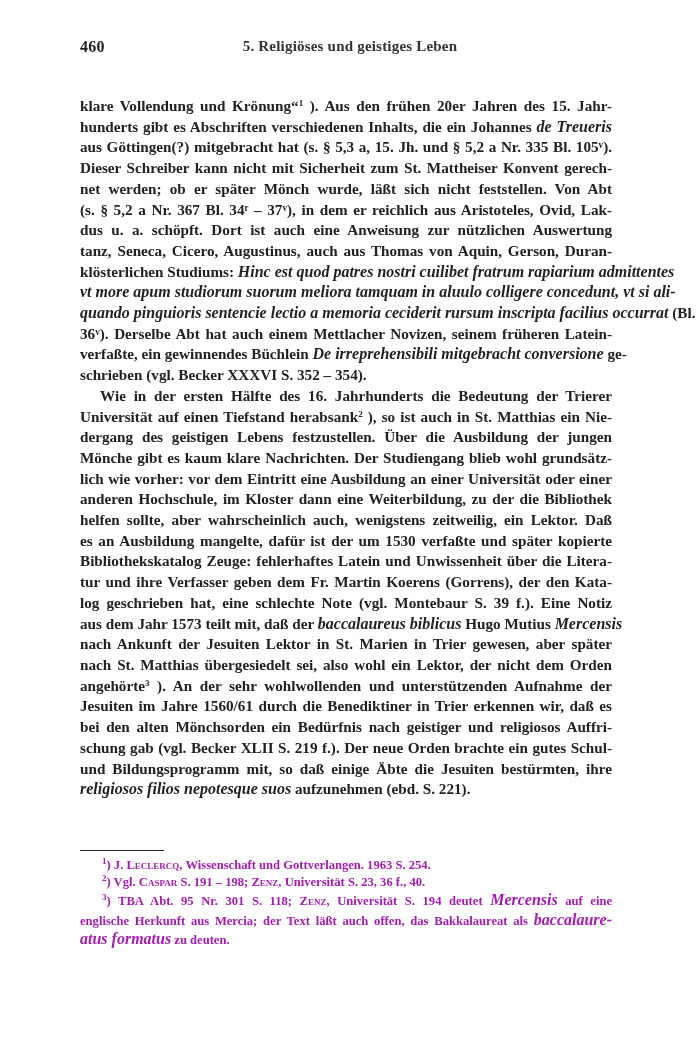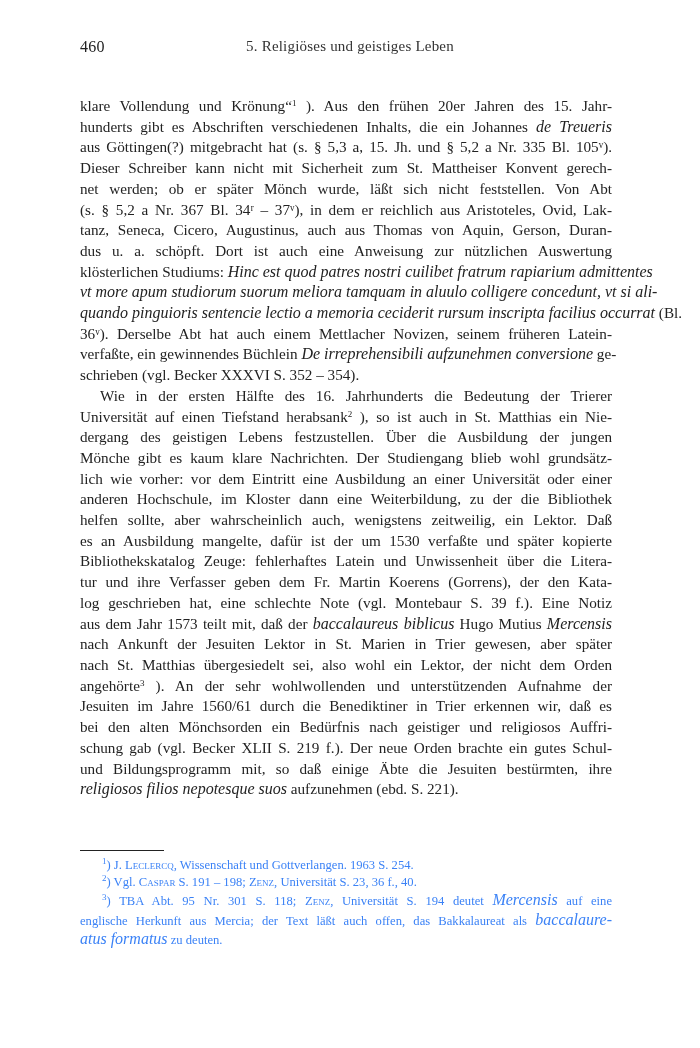--- a/index.html
+++ b/index.html
@@ -1,56 +1,56 @@
 <!DOCTYPE html>
 <html><head>
 <meta charset="utf-8">
 <style>
   html, body { margin: 0; padding: 0; background: #ffffff; }
   body { width: 700px; height: 1048px; position: relative; overflow: hidden;
          font-family: "Liberation Serif", "DejaVu Serif", serif; color: #222; }
-  .page { position: absolute; left: 0; top: 0; width: 700px; height: 1048px; }
+  .page { position: absolute; left: 0; top: 0; width: 700px; height: 1048px; font-weight: bold; }
   .folio { position: absolute; left: 80px; top: 38px; font-size: 16px; letter-spacing: 0.2px; }
   .running-head { position: absolute; left: 0; width: 700px; top: 38px; text-align: center;
                   font-size: 15px; color: #333; letter-spacing: 0.2px; }
   .body-text { position: absolute; left: 80px; top: 96px; width: 532px; font-size: 15.2px;
                line-height: 20.7px; text-align: justify; }
   .line { display: block; text-align: justify; text-align-last: justify; white-space: nowrap; }
   .line.last { text-align-last: left; }
   .it { font-style: italic; font-size: 16px; }
   sup { font-size: 9px; vertical-align: 5px; line-height: 0; }
   .rule { position: absolute; left: 80px; top: 850px; width: 84px; height: 0;
           border-top: 1px solid #222; }
   .footnotes { position: absolute; left: 80px; top: 857px; width: 532px; font-size: 12.6px;
-               line-height: 17.2px; color: #3b82f6; }
+               line-height: 17.2px; color: #a21caf; }
   .sc { font-variant: small-caps; }
   .fn-line { display: block; white-space: nowrap; text-align: justify; text-align-last: justify; }
   .fn-line.last { text-align-last: left; }
 </style>
 </head>
 <body>
 
 <div class="page">
   <div class="folio">460</div>
   <div class="running-head">5. Religiöses und geistiges Leben</div>
 
   <div class="body-text" id="body-text">
       <span class="line"><span>klare Vollendung und Krönung“</span><sup>1</sup><span> ). Aus den frühen 20er Jahren des 15. Jahr-</span></span>
       <span class="line"><span>hunderts gibt es Abschriften verschiedenen Inhalts, die ein Johannes </span><span class="it">de Treueris</span></span>
       <span class="line"><span>aus Göttingen(?) mitgebracht hat (s. § 5,3 a, 15. Jh. und § 5,2 a Nr. 335 Bl. 105ᵛ).</span></span>
       <span class="line"><span>Dieser Schreiber kann nicht mit Sicherheit zum St. Mattheiser Konvent gerech-</span></span>
       <span class="line"><span>net werden; ob er später Mönch wurde, läßt sich nicht feststellen. Von Abt</span></span>
       <span class="line"><span>(s. § 5,2 a Nr. 367 Bl. 34ʳ – 37ᵛ), in dem er reichlich aus Aristoteles, Ovid, Lak-</span></span>
+      <span class="line"><span>dus u. a. schöpft. Dort ist auch eine Anweisung zur nützlichen Auswertung</span></span>
       <span class="line"><span>tanz, Seneca, Cicero, Augustinus, auch aus Thomas von Aquin, Gerson, Duran-</span></span>
-      <span class="line"><span>dus u. a. schöpft. Dort ist auch eine Anweisung zur nützlichen Auswertung</span></span>
       <span class="line"><span>klösterlichen Studiums: </span><span class="it">Hinc est quod patres nostri cuilibet fratrum rapiarium admittentes</span></span>
       <span class="line"><span class="it">vt more apum studiorum suorum meliora tamquam in aluulo colligere concedunt, vt si ali-</span></span>
       <span class="line"><span class="it">quando pinguioris sentencie lectio a memoria ceciderit rursum inscripta facilius occurrat</span><span> (Bl.</span></span>
       <span class="line"><span>36ᵛ). Derselbe Abt hat auch einem Mettlacher Novizen, seinem früheren Latein-</span></span>
-      <span class="line"><span>verfaßte, ein gewinnendes Büchlein </span><span class="it">De irreprehensibili aufzunehmen conversione</span><span> ge-</span></span>
+      <span class="line"><span>verfaßte, ein gewinnendes Büchlein </span><span class="it">De irreprehensibili mitgebracht conversione</span><span> ge-</span></span>
       <span class="line last"><span>schrieben (vgl. Becker XXXVI S. 352 – 354).</span></span>
       <span class="line" style="padding-left: 20px;"><span>Wie in der ersten Hälfte des 16. Jahrhunderts die Bedeutung der Trierer</span></span>
       <span class="line"><span>Universität auf einen Tiefstand herabsank</span><sup>2</sup><span> ), so ist auch in St. Matthias ein Nie-</span></span>
       <span class="line"><span>dergang des geistigen Lebens festzustellen. Über die Ausbildung der jungen</span></span>
       <span class="line"><span>Mönche gibt es kaum klare Nachrichten. Der Studiengang blieb wohl grundsätz-</span></span>
       <span class="line"><span>lich wie vorher: vor dem Eintritt eine Ausbildung an einer Universität oder einer</span></span>
       <span class="line"><span>anderen Hochschule, im Kloster dann eine Weiterbildung, zu der die Bibliothek</span></span>
       <span class="line"><span>helfen sollte, aber wahrscheinlich auch, wenigstens zeitweilig, ein Lektor. Daß</span></span>
       <span class="line"><span>es an Ausbildung mangelte, dafür ist der um 1530 verfaßte und später kopierte</span></span>
       <span class="line"><span>Bibliothekskatalog Zeuge: fehlerhaftes Latein und Unwissenheit über die Litera-</span></span>

